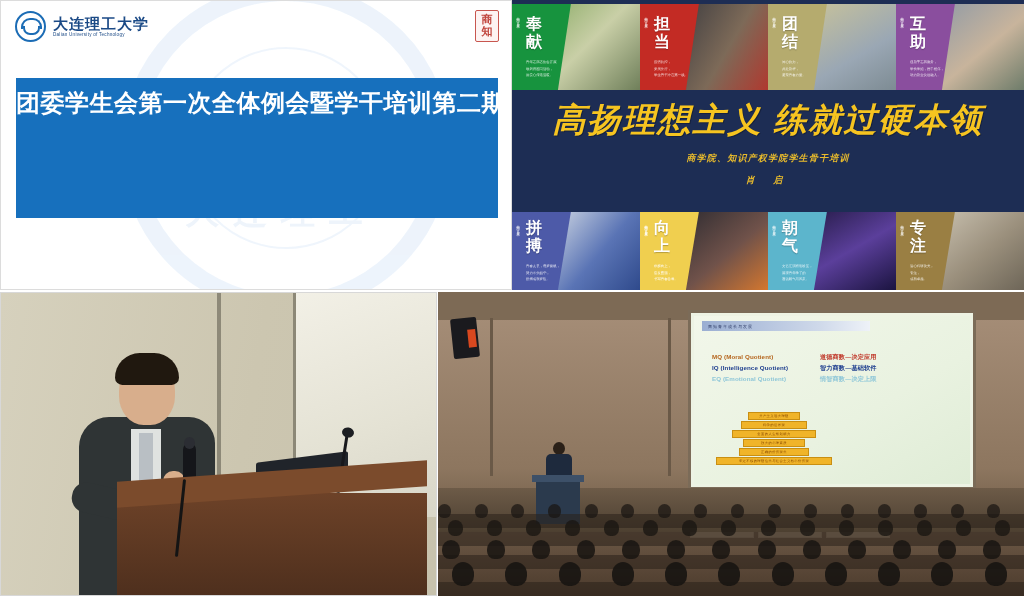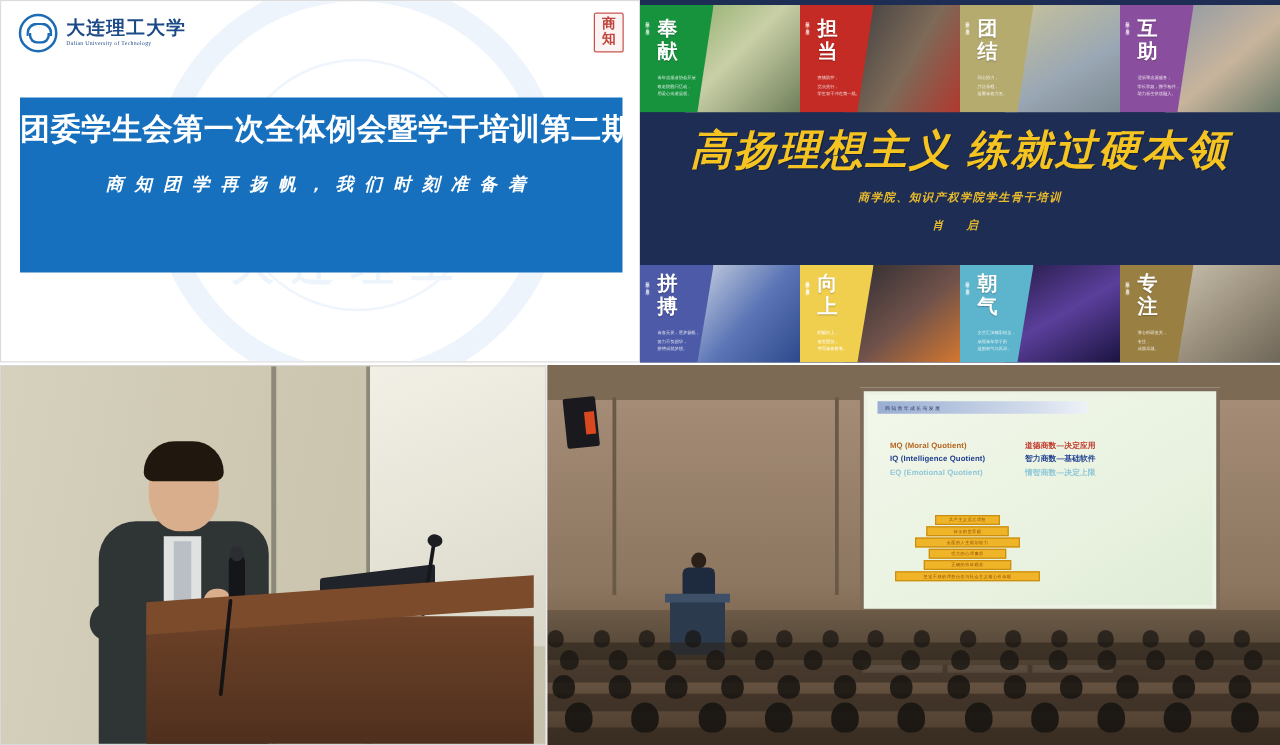--- a/index.html
+++ b/index.html
@@ -9,21 +9,21 @@
   .collage{position:relative;width:1024px;height:596px;background:#ffffff;}
 
   
   .cell{position:absolute;overflow:hidden;}
   #cell-tl{left:0;top:0;width:512px;height:290px;background:#fff;border:1px solid #dcdcdc;box-sizing:border-box;}
   #cell-tr{left:512px;top:0;width:512px;height:290px;background:#1d2d54;}
   #cell-bl{left:0;top:292px;width:437px;height:304px;background:#cfc9b4;border:1px solid #d8d8d8;box-sizing:border-box;}
   #cell-br{left:438px;top:292px;width:586px;height:304px;background:#6d5f4a;}
 
   
-  .tl-inner{position:absolute;inset:0;background:#ffffff;font-family:Liberation Serif, serif;}
+  .tl-inner{position:absolute;inset:0;background:#ffffff;}
   .watermark{position:absolute;left:120px;top:-18px;width:330px;height:330px;
              border-radius:50%;border:18px solid #eaf2fb;box-sizing:border-box;
              opacity:.85;}
   .watermark:after{content:"";position:absolute;left:46px;top:46px;right:46px;bottom:46px;
              border-radius:50%;border:2px solid #edf4fc;}
   .wm-text{position:absolute;left:140px;top:30px;width:290px;height:120px;
            color:#e3eef9;font-size:19px;letter-spacing:5px;font-weight:700;
            text-align:center;line-height:120px;}
   .wm-cn{position:absolute;left:150px;top:188px;width:260px;text-align:center;
          color:#eef4fb;font-size:34px;letter-spacing:14px;font-weight:700;}
@@ -180,21 +180,20 @@
         </div>
       </div>
 
       <div class="seal">
         <span>商</span>
         <span>知</span>
       </div>
 
       <div class="tl-band">
         <div class="tl-t2">团委学生会第一次全体例会暨学干培训第二期</div>
-        <div class="tl-sub">商知团学再扬帆，我们时刻准备着</div>
       </div>
 
     </div>
   </div>
 
   <div class="cell" id="cell-tr">
 
     <div class="strip strip-top">
         <div class="tile">
           <div class="ph ph-a"></div>

